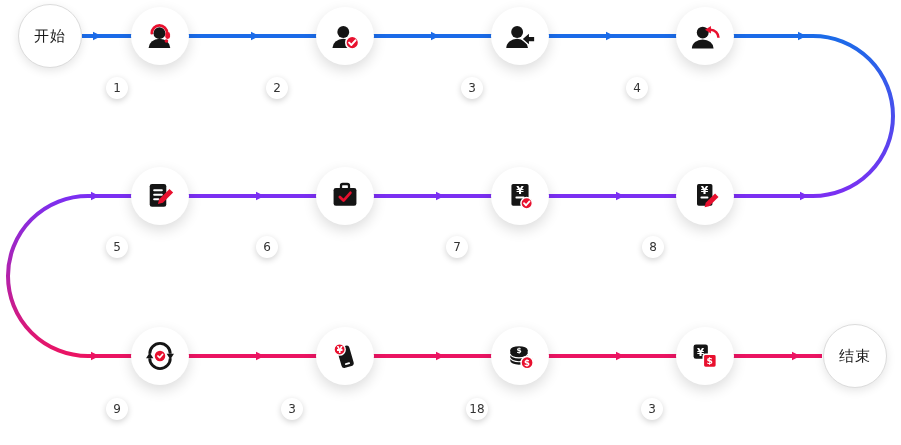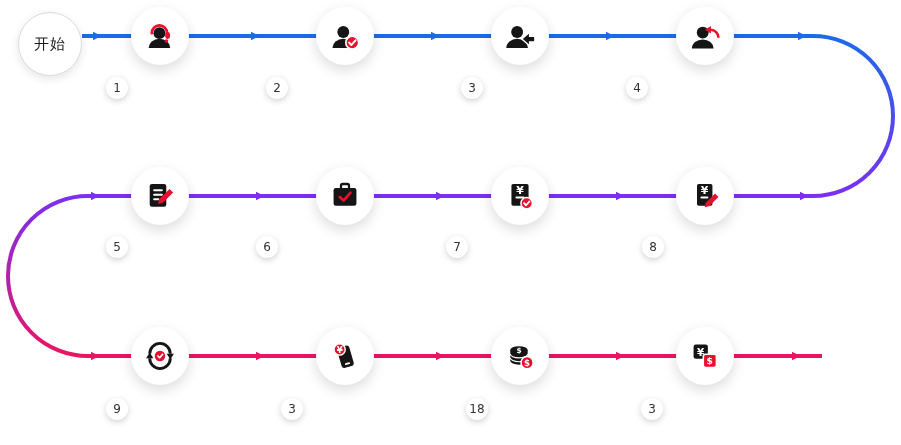--- a/index.html
+++ b/index.html
@@ -82,21 +82,22 @@
     </g>
     <g class="ar3">
       <path d="M91 351.8 L99.5 356 L91 360.2 Z"></path>
       <path d="M256 351.8 L264.5 356 L256 360.2 Z"></path>
       <path d="M436 351.8 L444.5 356 L436 360.2 Z"></path>
       <path d="M616 351.8 L624.5 356 L616 360.2 Z"></path>
       <path d="M792 351.8 L800.5 356 L792 360.2 Z"></path>
     </g>
   </svg>
 
-  <div class="terminal" style="left:18px;top:12px">开始</div>
+  <div class="terminal" style="left:18px;top:4px">开始</div>
+  <div class="terminal" style="left:823px;top:324px">结束</div>
 
   <div class="step" style="left:131px;top:7px">
     <svg viewBox="0 0 28 28">
       <circle class="ic-k" cx="13.5" cy="11.5" r="5.2"></circle>
       <path class="ic-k" d="M4 24.5 a9.5 8 0 0 1 19 0 z"></path>
       <path class="ic-rs" d="M6.8 11.5 a6.7 6.7 0 0 1 13.4 0" stroke-width="2.4" stroke-linecap="round"></path>
       <rect class="ic-r" x="18.6" y="10.6" width="4.2" height="6" rx="2.1"></rect>
       <circle class="ic-r" cx="19.6" cy="18.4" r="1.6"></circle>
     </svg>
   </div>

